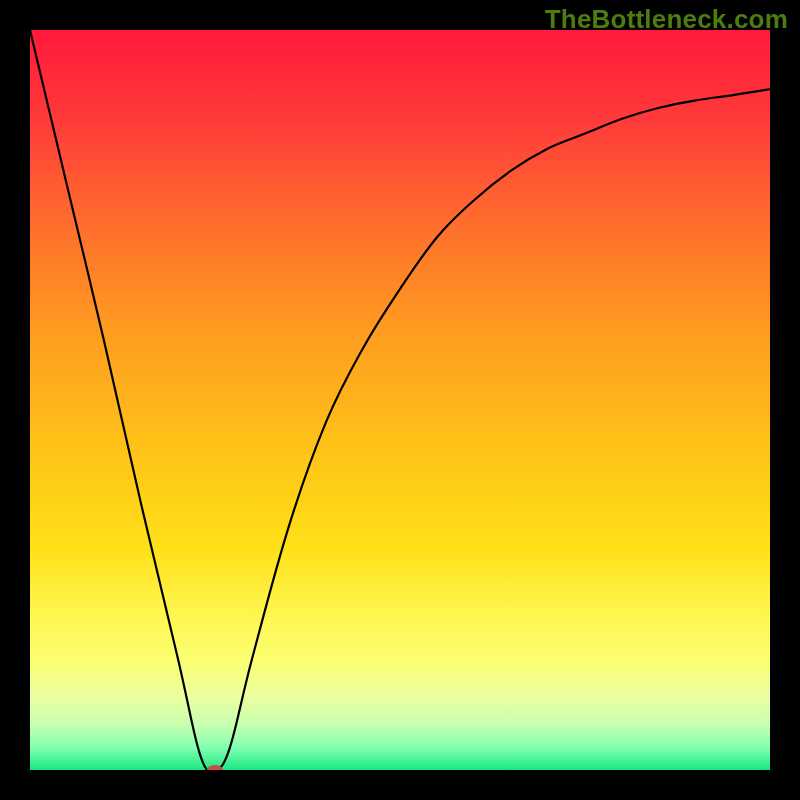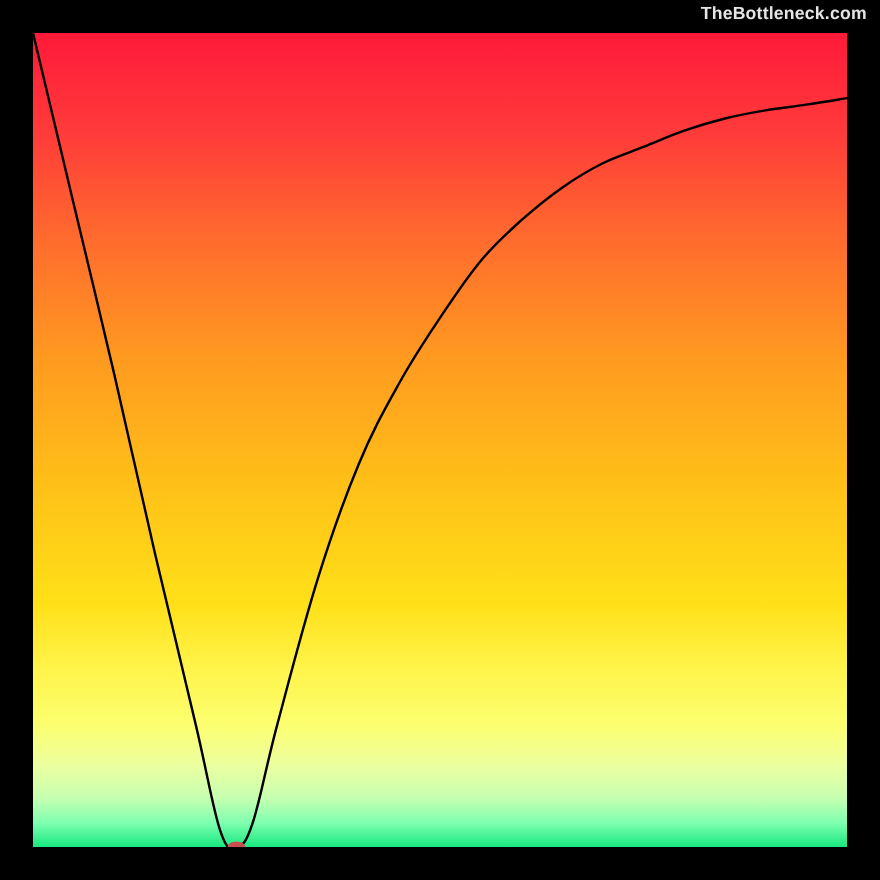--- a/index.html
+++ b/index.html
@@ -14,22 +14,22 @@
   .frame {
     position: relative;
     width: 800px;
     height: 800px;
     background: #000;
   }
   .watermark {
     position: absolute;
     top: 4px;
     right: 12px;
-    color: #e5e5e5;
-    font-size: 16px;
+    color: #4d7c0f;
+    font-size: 26px;
     font-weight: 600;
     letter-spacing: 0.2px;
     user-select: none;
   }
   .plot-wrap {
     position: absolute;
     left: 30px;
     top: 30px;
     width: 740px;
     height: 740px;

